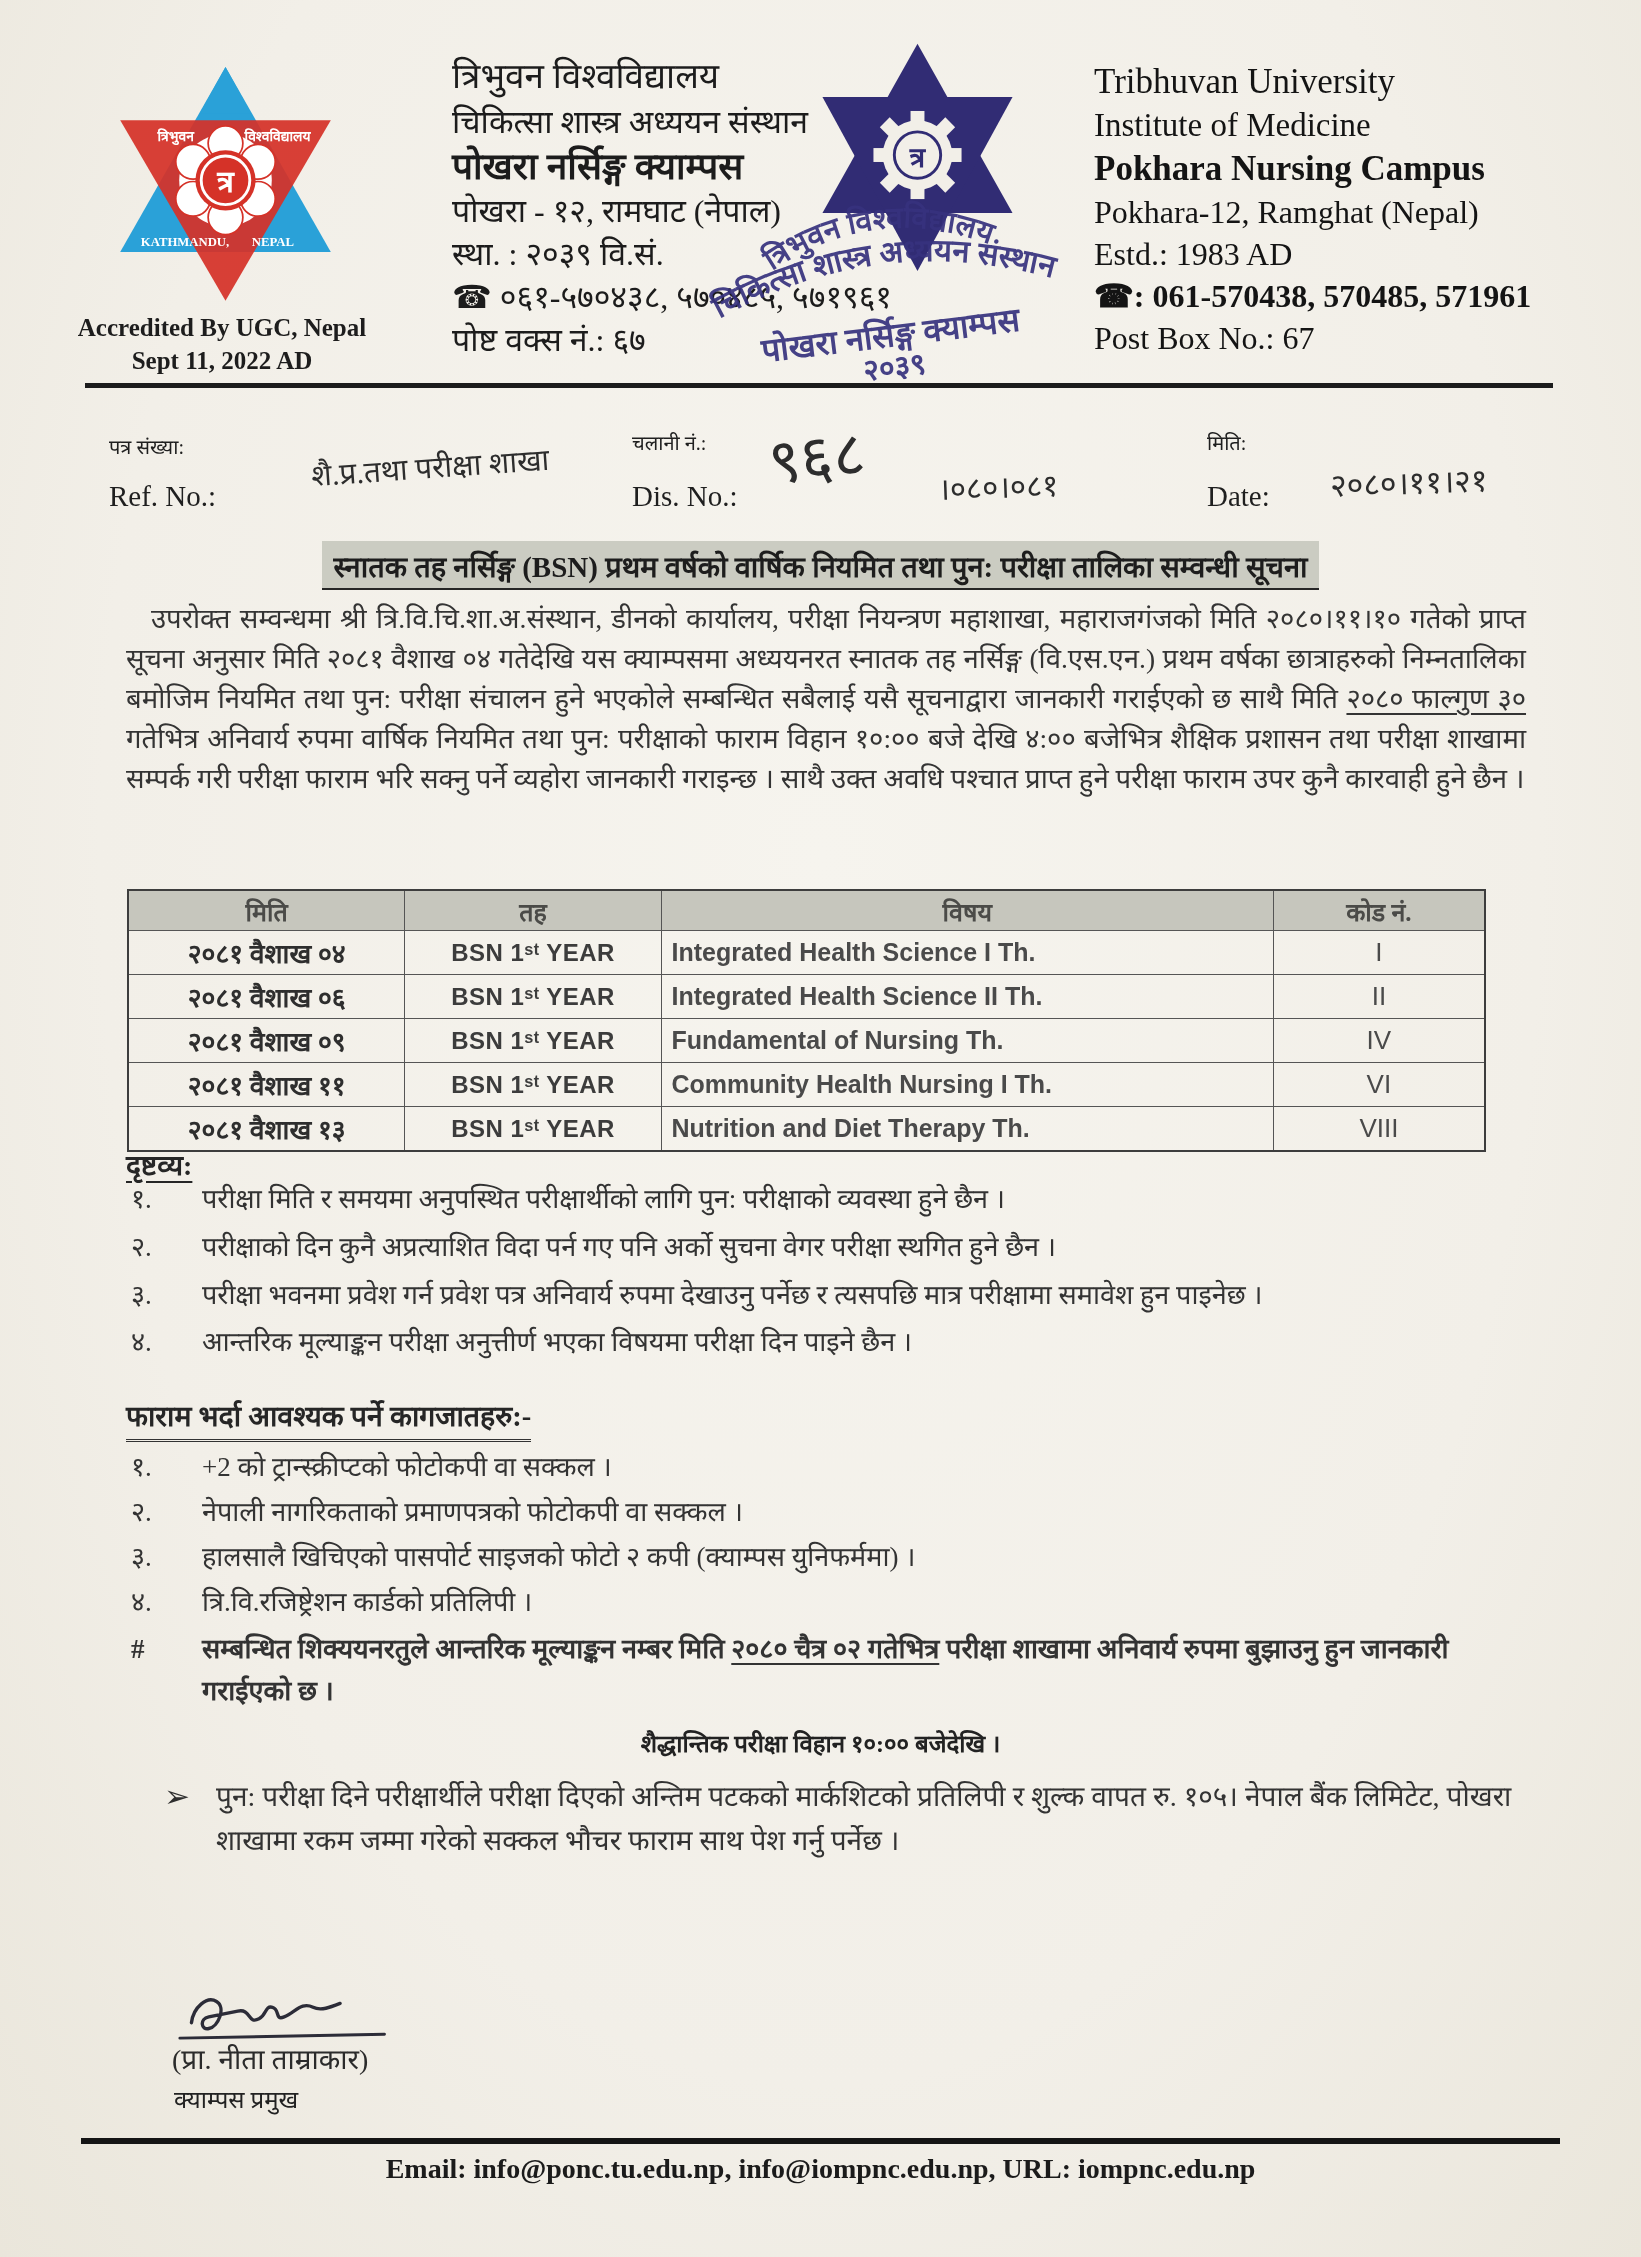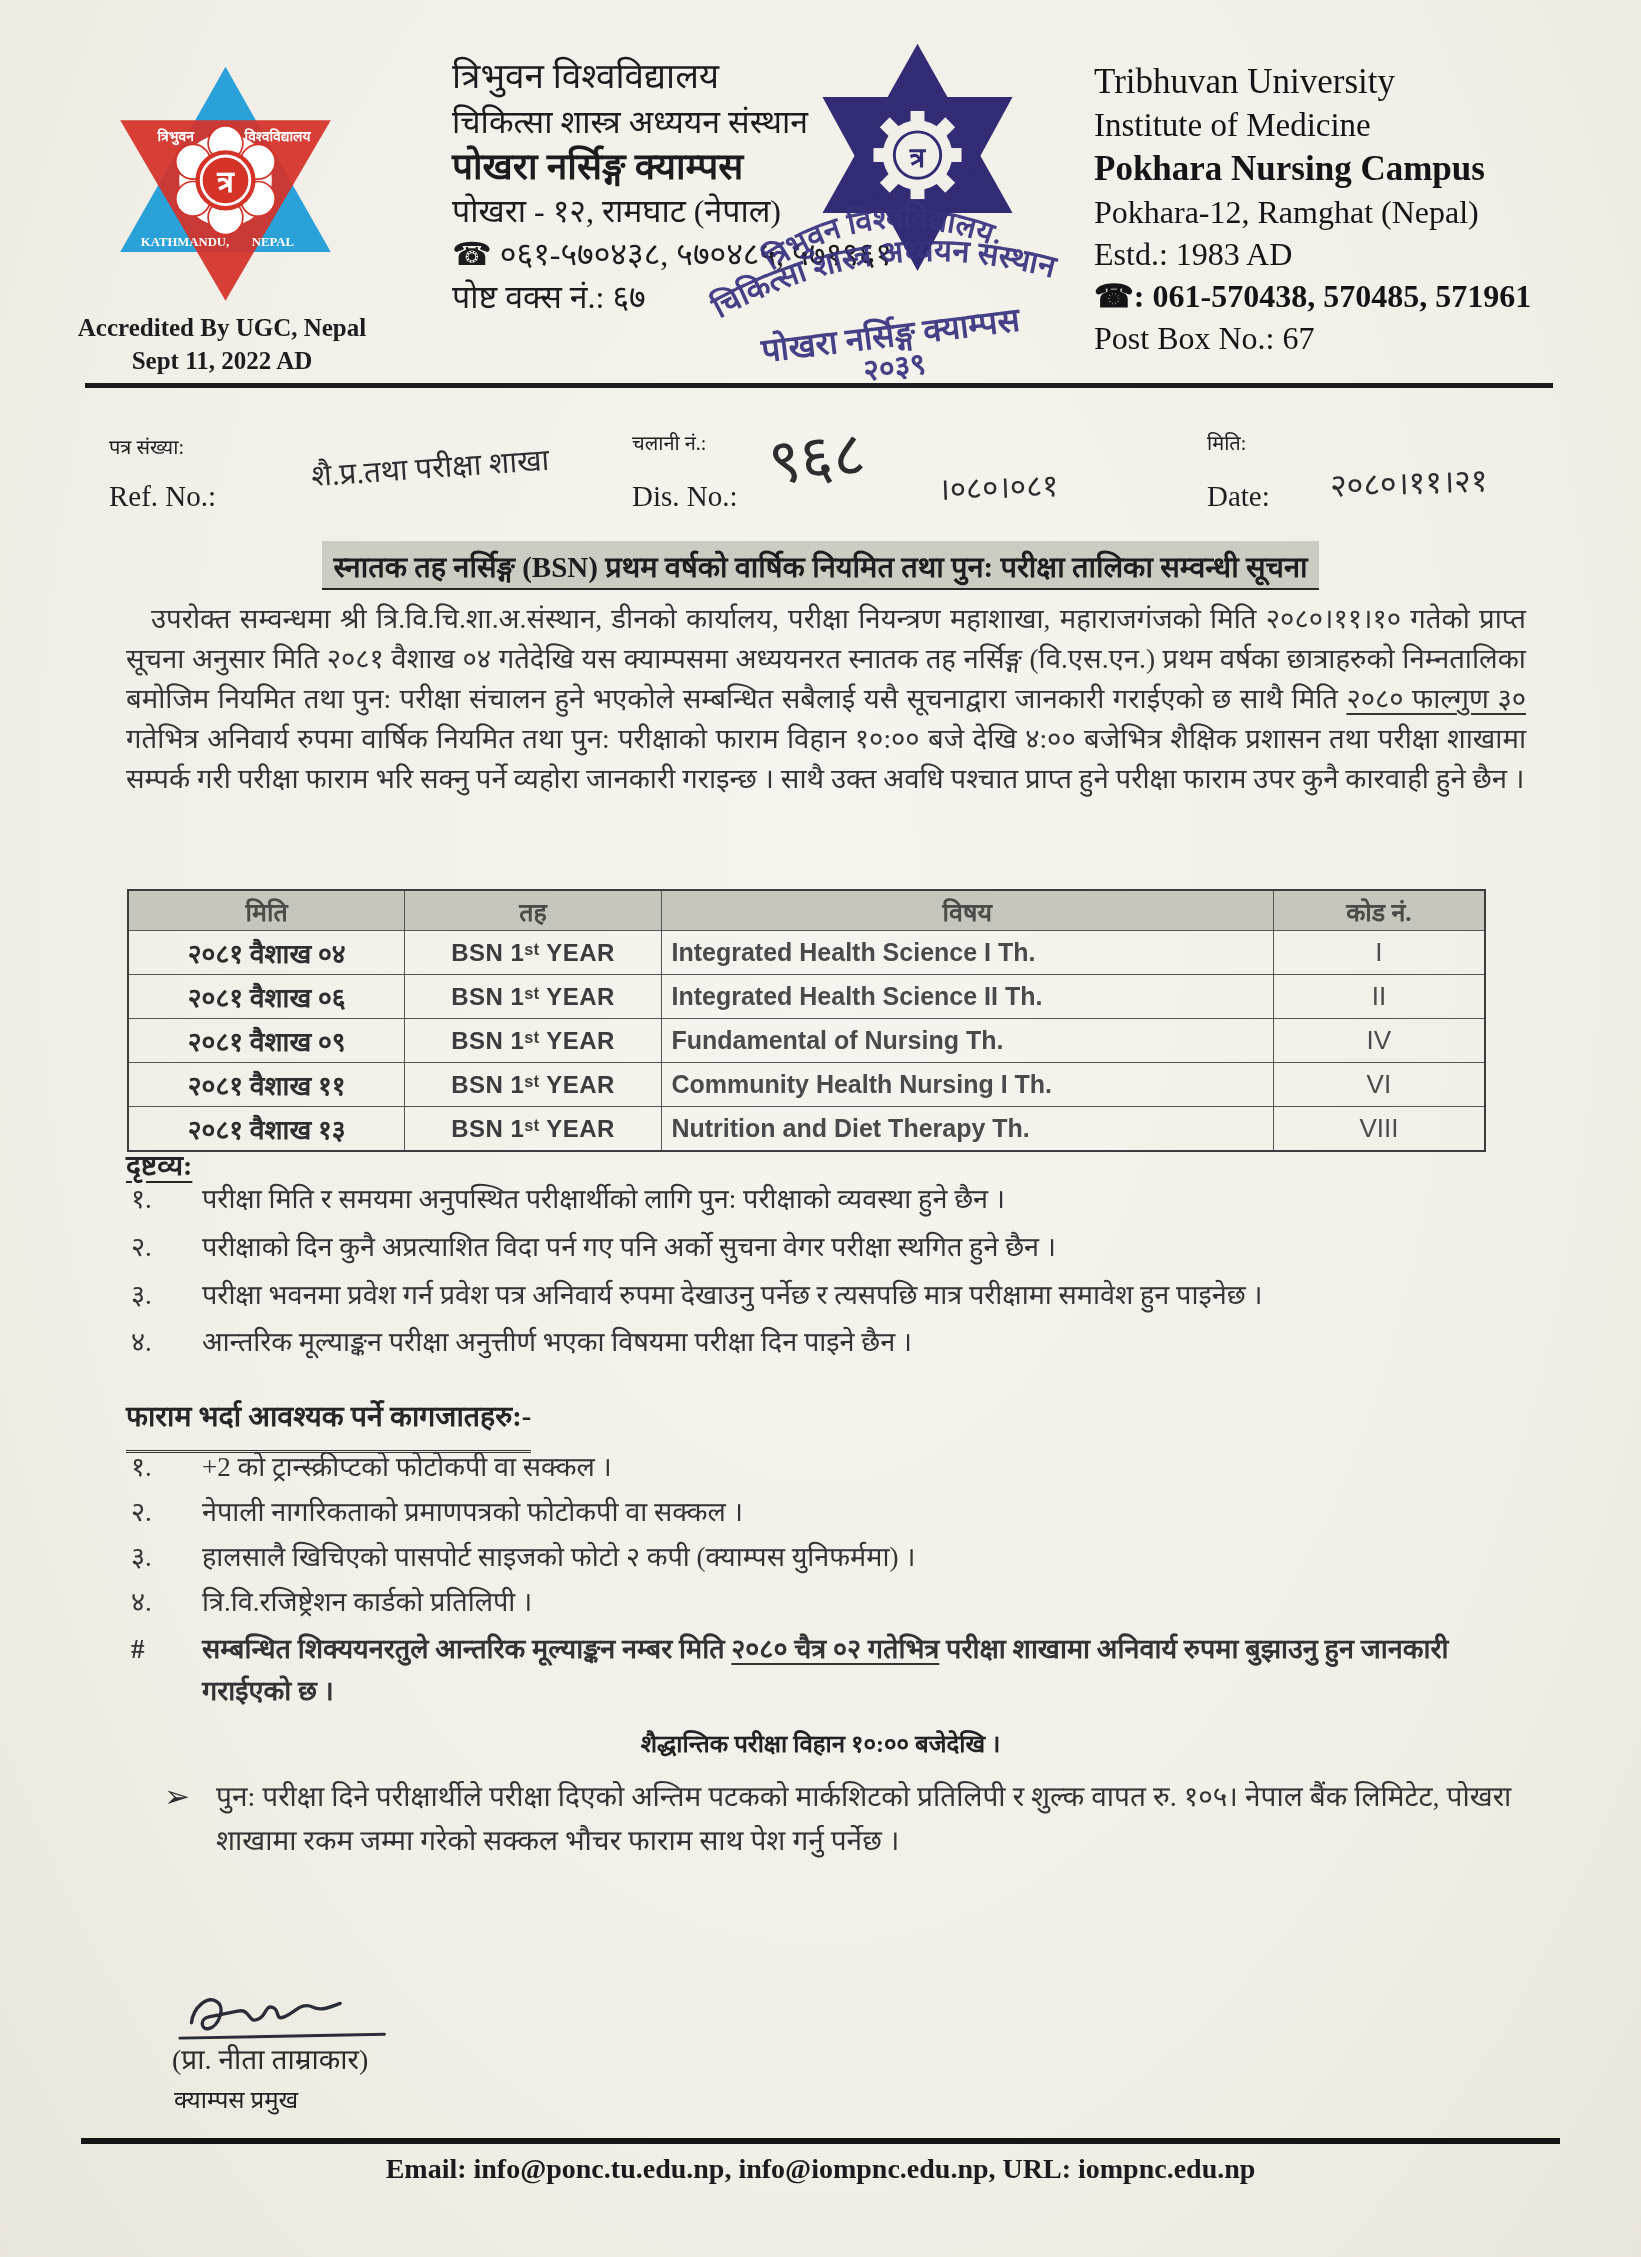--- a/index.html
+++ b/index.html
@@ -55,21 +55,21 @@
   table.sched td{border:1.9px solid #555;height:41px;padding:1px 9.7px;}
   td.c-date{text-align:center;font-size:26.6px;font-weight:600;color:#2e2e2e;}
   td.c-level{text-align:center;font-family:"Liberation Sans","DejaVu Sans",sans-serif;
     font-weight:bold;font-size:24px;color:#3c3c3c;letter-spacing:0.5px;}
   td.c-subject{text-align:left;font-family:"Liberation Sans","DejaVu Sans",sans-serif;
     font-weight:bold;font-size:25px;color:#4a4a4a;}
   td.c-code{text-align:center;font-size:26px;color:#4a4a4a;font-family:"Liberation Sans","DejaVu Sans",sans-serif;}
 
   
   .sec-head{font-size:28px;font-weight:600;color:#262626;text-decoration:underline;text-underline-offset:5.8px;}
-  .sec-head-dbl{font-size:28.5px;font-weight:bold;color:#262626;border-bottom:3.9px double #333;padding-bottom:18px;}
+  .sec-head-dbl{font-size:28.5px;font-weight:bold;color:#262626;border-bottom:3.9px double #333;padding-bottom:7px;}
   .list{width:1395px;}
   .li{display:flex;margin-bottom:5.8px;font-size:27px;line-height:42px;color:#333;}
   .li .num{flex:0 0 71px;}
   .li .txt{flex:1;}
   .docs .li{margin-bottom:2.9px;}
   .center-bold{width:1641px;text-align:center;font-weight:bold;font-size:24px;color:#222;}
   .reexam{display:flex;width:1363px;font-size:28px;line-height:44px;color:#333;}
   .reexam .blt{flex:0 0 52px;font-size:31px;color:#2e2e2e;}
 
   
@@ -112,20 +112,21 @@
   <div class="abs accredited">
     <div>Accredited By UGC, Nepal</div>
     <div>Sept 11, 2022 AD</div>
   </div>
 
   <div class="abs np-block">
     <div class="l1">त्रिभुवन विश्वविद्यालय</div>
     <div class="l2">चिकित्सा शास्त्र अध्ययन संस्थान</div>
     <div class="l3">पोखरा नर्सिङ्ग क्याम्पस</div>
     <div class="l4">पोखरा - १२, रामघाट (नेपाल)</div>
+    <div class="l5">स्था. : २०३९ वि.सं.</div>
     <div class="l6"><span>☎</span> <span>०६१-५७०४३८, ५७०४८५, ५७१९६१</span></div>
     <div class="l7">पोष्ट वक्स नं.: ६७</div>
   </div>
 
   <svg class="abs" style="left:790px;top:39px;" width="255" height="239" viewBox="0 0 220 206">
     <polygon points="110,4 28,150 192,150" fill="#312c74"></polygon>
     <polygon points="28,50 192,50 110,200" fill="#312c74"></polygon>
     <g>
       <circle cx="110" cy="100" r="30" fill="#f2efe8"></circle>
       <g fill="#f2efe8">

